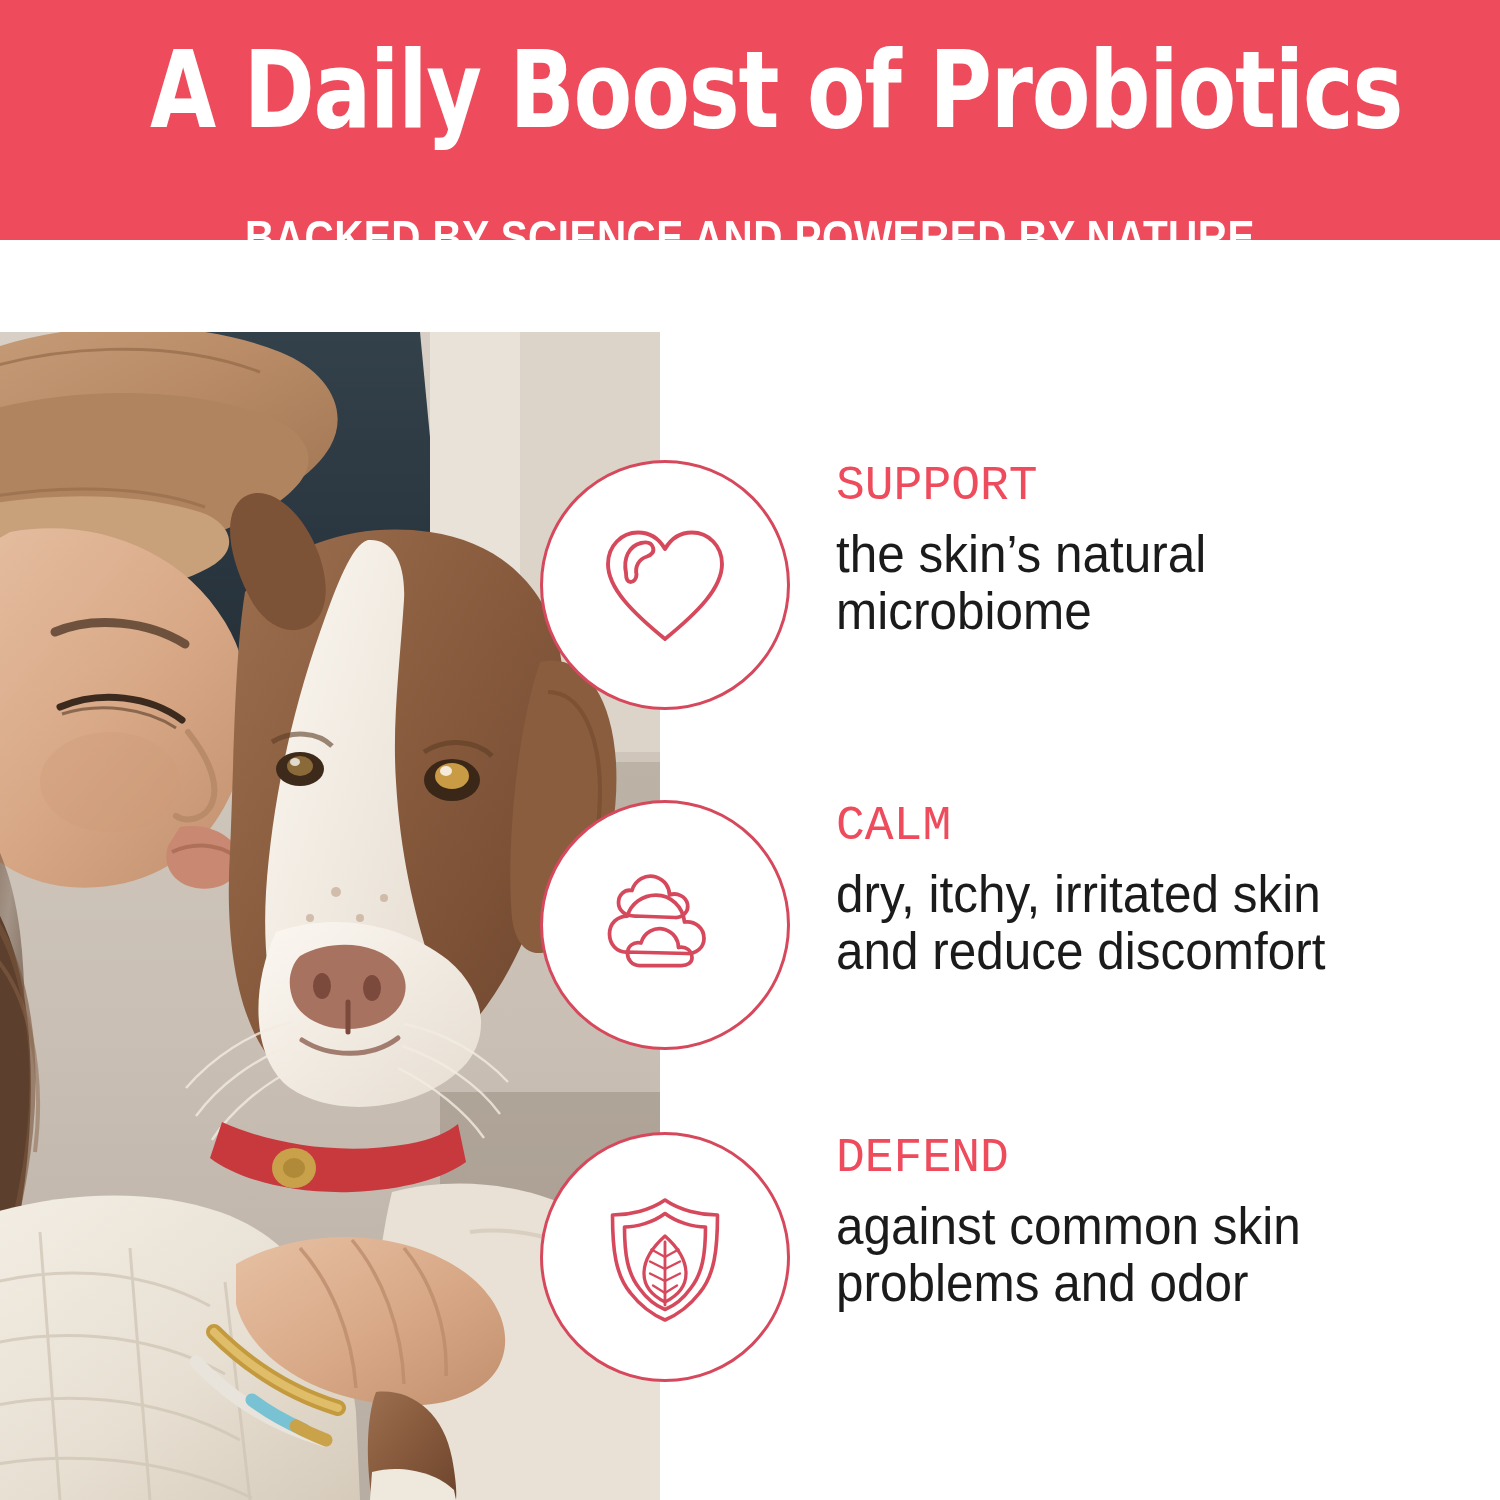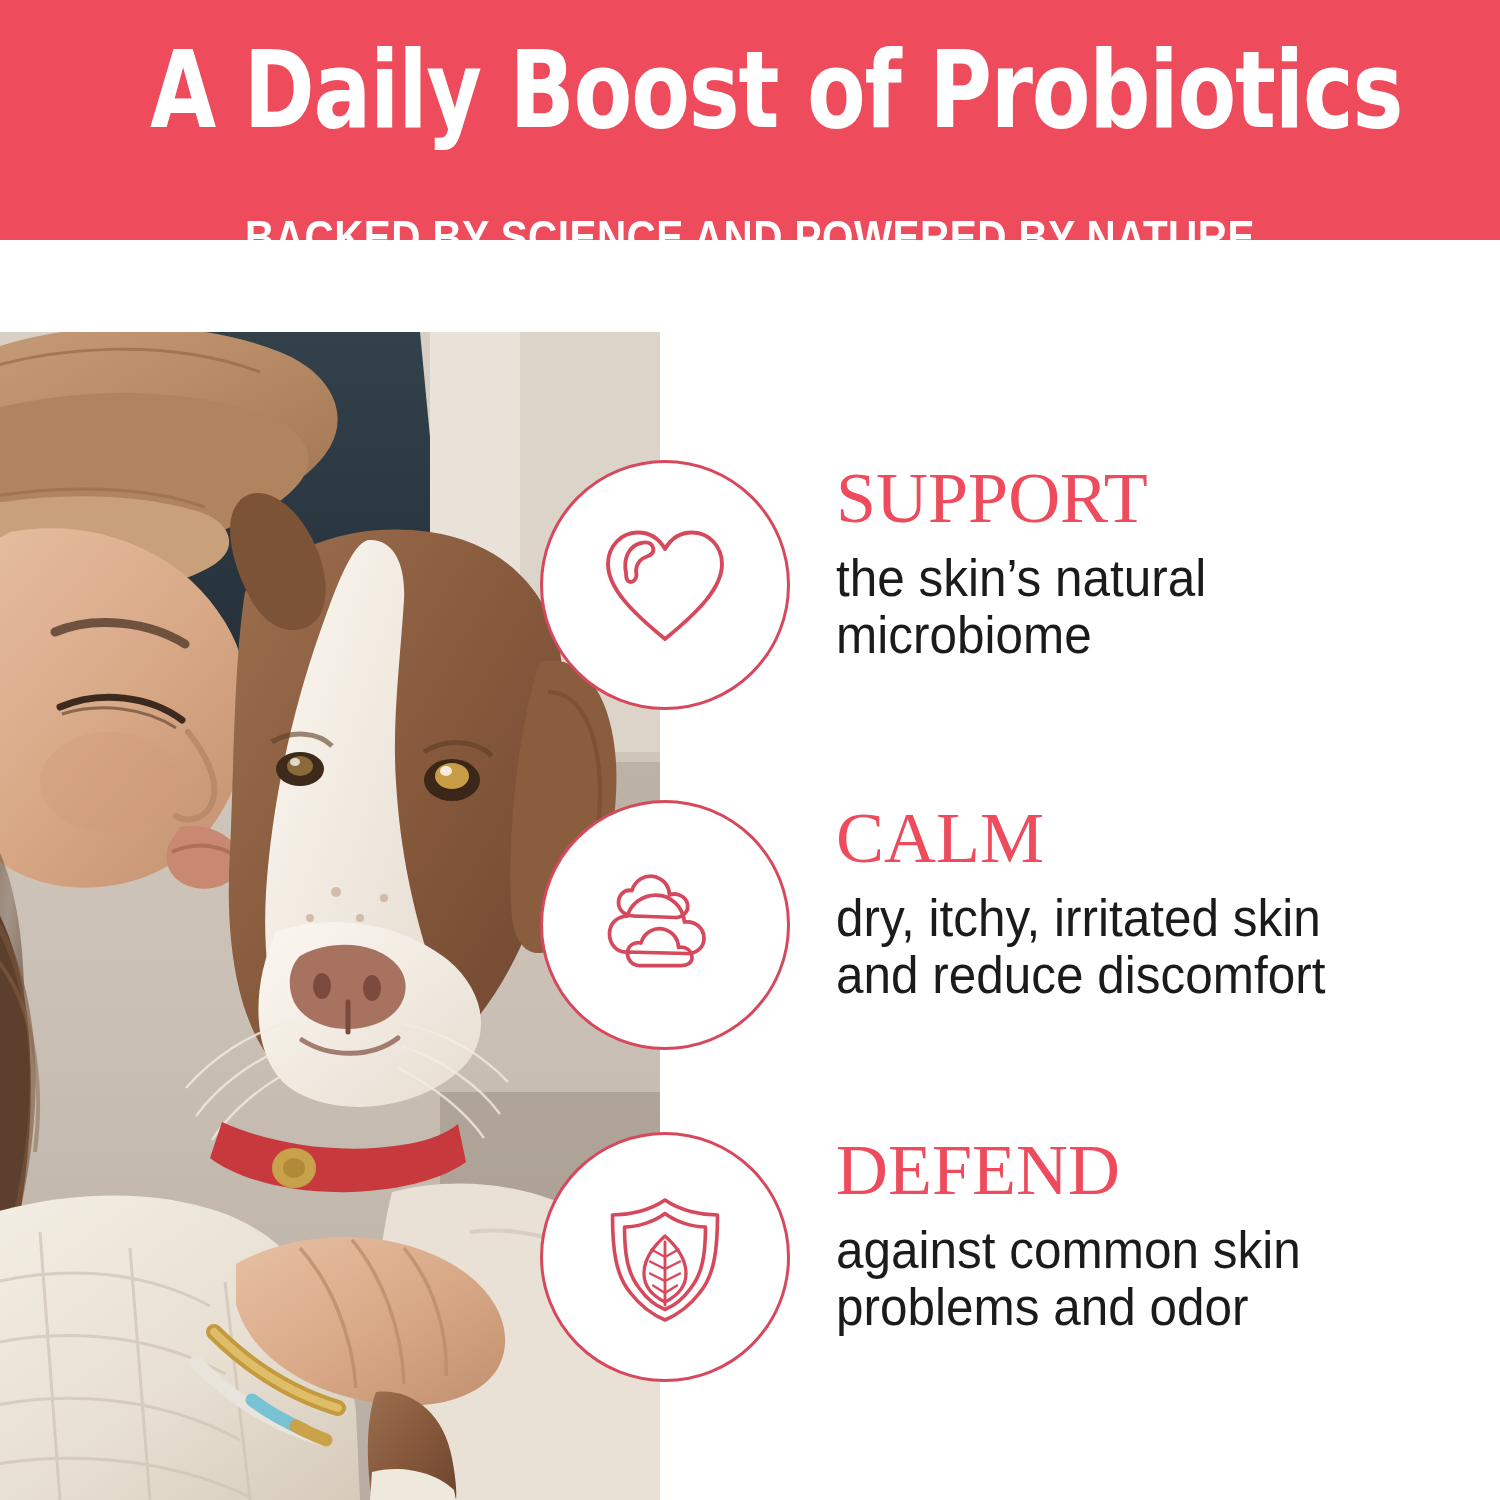--- a/index.html
+++ b/index.html
@@ -113,23 +113,23 @@
   }
 
   .benefit-text {
     position: absolute;
     left: 836px;
     top: 2px;
     width: 640px;
   }
   .benefit-title {
     color: #ee4b5c;
-    font-family: Liberation Serif, serif;
+    font-family: Liberation Mono, monospace;
     font-weight: normal;
-    font-size: 72px;
+    font-size: 48px;
     line-height: 1.0;
     letter-spacing: 0px;
     margin: 0;
     white-space: nowrap;
   }
   .benefit-desc {
     color: #1b1b1b;
     font-family: "Liberation Sans", sans-serif;
     font-weight: normal;
     font-size: 51px;

